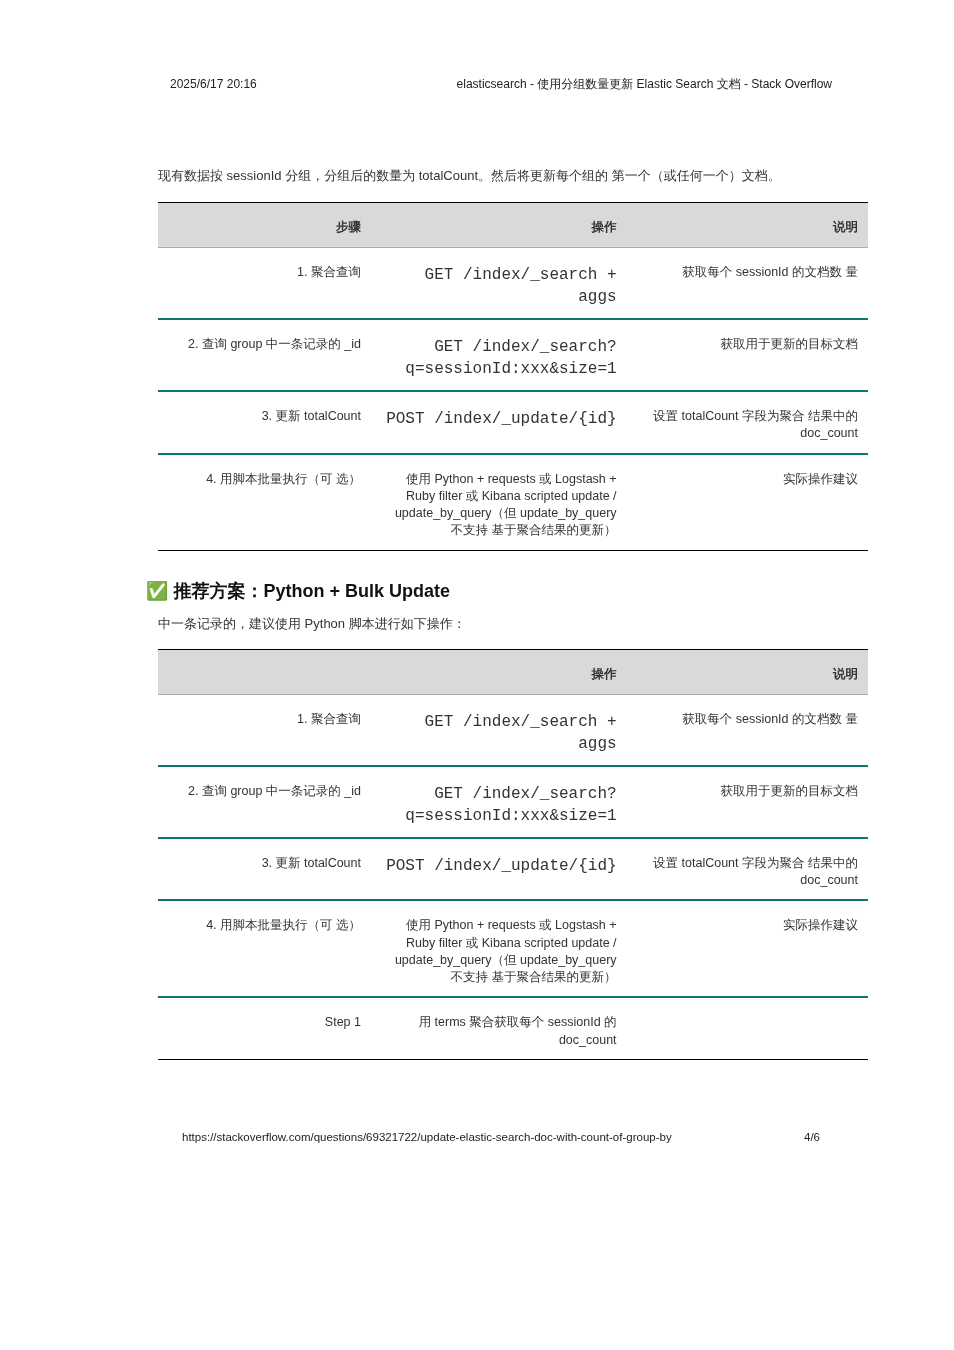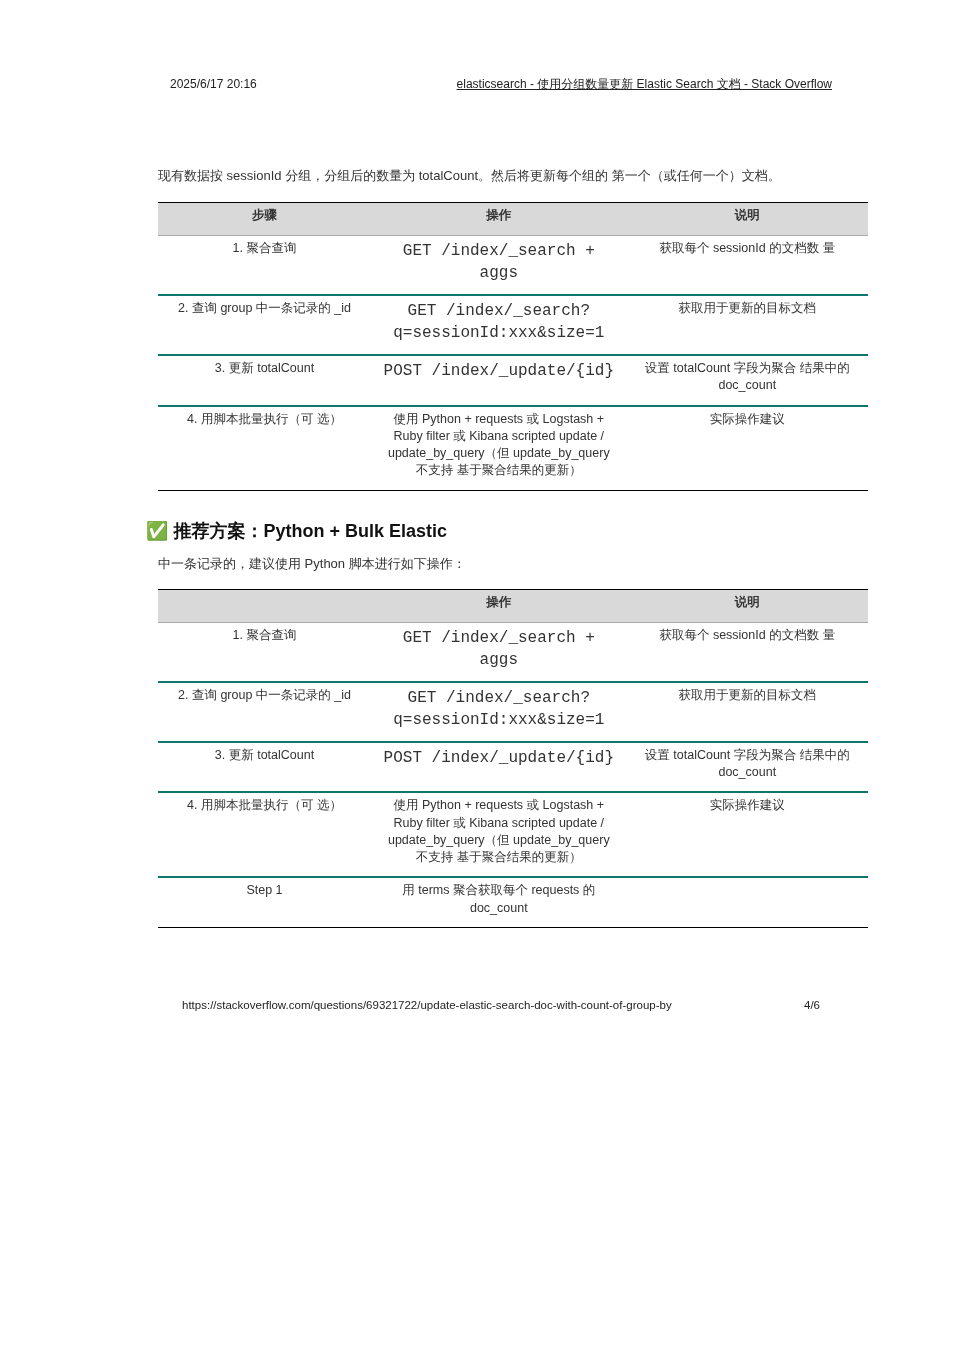--- a/index.html
+++ b/index.html
@@ -13,31 +13,31 @@
       line-height: 1.38;
     }
     .header-bar {
       display: flex;
       justify-content: space-between;
       font-size: 12px;
       color: #222;
       margin-bottom: 62px;
     }
     .header-bar .left { }
-    .header-bar .right { text-align: left; text-decoration: underline; }
+    .header-bar .right { text-align: left; }
     .intro { margin-bottom: 18px; }
     table {
       width: 100%;
       border-collapse: collapse;
       margin-bottom: 28px;
     }
     th, td {
-      text-align: center;
+      text-align: right;
       vertical-align: top;
-      padding: 4px 10px 10px;
+      padding: 16px 10px 10px;
       font-size: 12.5px;
     }
     th {
       background: #d9d9d9;
       font-weight: 700;
       border-top: 1px solid #000;
       border-bottom: 1px solid #aaa;
     }
     td {
       border-bottom: 2px solid #0f766e;
@@ -101,21 +101,21 @@
       <td>设置 totalCount 字段为聚合 结果中的 doc_count</td>
     </tr>
     <tr>
       <td>4. ⽤脚本批量执⾏（可 选）</td>
       <td>使⽤ Python + requests 或 Logstash + Ruby filter 或 Kibana scripted update / update_by_query（但 update_by_query 不⽀持 基于聚合结果的更新）</td>
       <td>实际操作建议</td>
     </tr>
   </tbody>
 </table>
 
-<h2 class="section-title">✅ 推荐方案：Python + Bulk Elastic</h2>
+<h2 class="section-title">✅ 推荐方案：Python + Bulk Update</h2>
 <p class="section-body">中一条记录的，建议使用 Python 脚本进行如下操作：</p>
 
 <table>
   <thead>
     <tr>
       <th class="col1"></th>
       <th class="col2">操作</th>
       <th class="col3">说明</th>
     </tr>
   </thead>
@@ -135,21 +135,21 @@
       <td class="code">POST /index/_update/{id}</td>
       <td>设置 totalCount 字段为聚合 结果中的 doc_count</td>
     </tr>
     <tr>
       <td>4. ⽤脚本批量执⾏（可 选）</td>
       <td>使⽤ Python + requests 或 Logstash + Ruby filter 或 Kibana scripted update / update_by_query（但 update_by_query 不⽀持 基于聚合结果的更新）</td>
       <td>实际操作建议</td>
     </tr>
     <tr>
       <td>Step 1</td>
-      <td>⽤ terms 聚合获取每个 requests 的 doc_count</td>
+      <td>⽤ terms 聚合获取每个 sessionId 的 doc_count</td>
       <td></td>
     </tr>
   </tbody>
 </table>
 
 <div class="footer-note">
   <div style="display:flex; justify-content:space-between;gap:18px;">
     <span class="url">https://stackoverflow.com/questions/69321722/update-elastic-search-doc-with-count-of-group-by</span>
     <span>4/6</span>
   </div>

